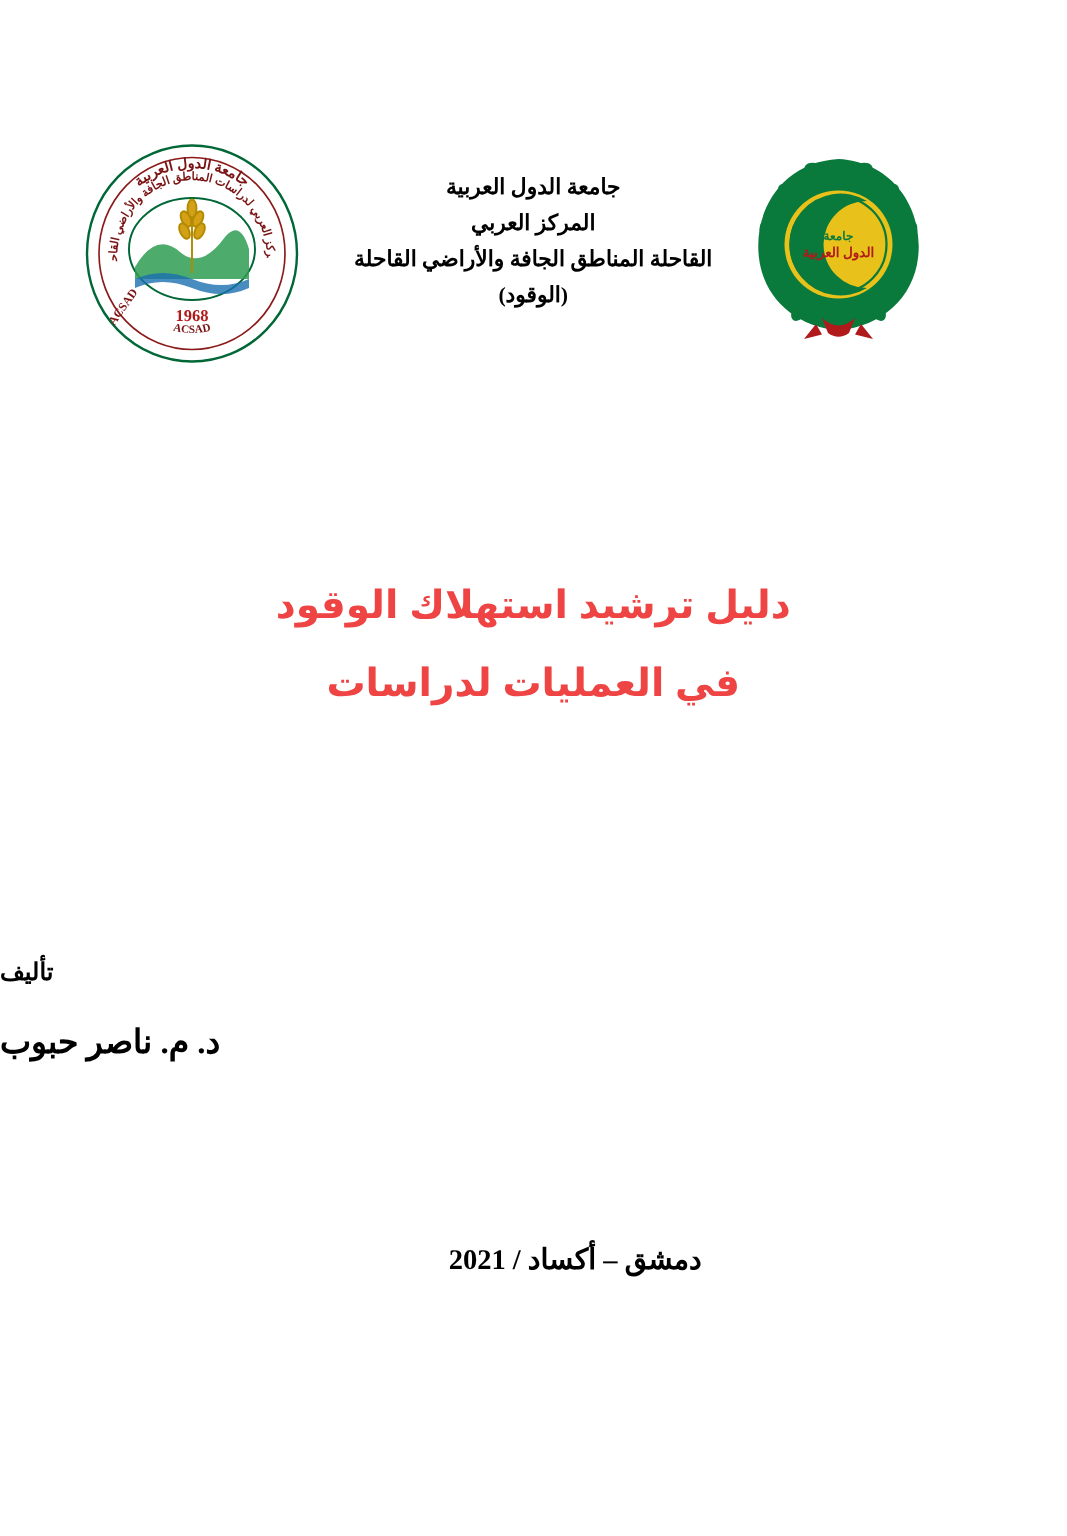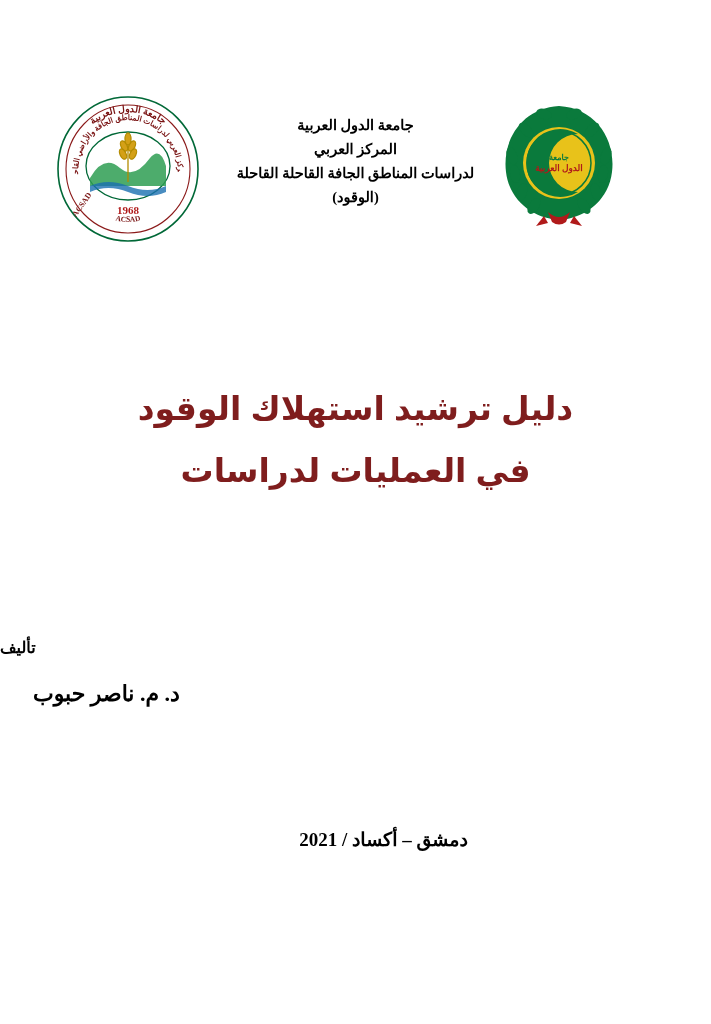--- a/index.html
+++ b/index.html
@@ -69,22 +69,22 @@
     position: absolute;
     top: 385px;
     left: 0;
     width: 711px;
     text-align: center;
     direction: rtl;
   }
   .title-line {
     font-family: "Liberation Sans", "DejaVu Sans", sans-serif;
     font-weight: bold;
-    font-size: 33px;
-    color: #7f1d1d;
+    font-size: 26px;
+    color: #ef4444;
     line-height: 1.45;
     letter-spacing: 0.5px;
   }
   .title-line.second {
     margin-top: 14px;
   }
 
   
   .author-block {
     position: absolute;
@@ -99,21 +99,20 @@
     font-weight: bold;
     font-size: 16px;
     color: #000;
   }
   .author-name {
     margin-top: 24px;
     font-family: "Liberation Serif", "DejaVu Serif", serif;
     font-weight: bold;
     font-size: 22px;
     color: #000;
-    margin-left: 33px;
   }
 
   
   .footer-block {
     position: absolute;
     top: 828px;
     left: 0;
     width: 711px;
     text-align: center;
     direction: rtl;
@@ -168,21 +167,21 @@
         </g>
 
         <text x="74" y="120" text-anchor="middle" font-family="'Liberation Serif',serif" font-size="11" font-weight="bold" fill="#b01a1a">1968</text>
         <text x="30" y="112" text-anchor="middle" font-family="'Liberation Serif',serif" font-size="8" font-weight="bold" fill="#7a1414" transform="rotate(-55 30 112)">ACSAD</text>
       </svg>
     </div>
 
     <div class="header-text">
       <div>جامعة الدول العربية</div>
       <div>المركز العربي</div>
-      <div>لدراسات المناطق الجافة القاحلة القاحلة</div>
+      <div>القاحلة المناطق الجافة والأراضي القاحلة</div>
       <div>(الوقود)</div>
     </div>
 
     <div class="logo-league">
       <svg viewBox="0 0 126 126" width="126" height="126" xmlns="http://www.w3.org/2000/svg">
 
         <g fill="#0a7a3c">
           <path d="M63 6 C 26 8, 6 40, 10 72 C 13 98, 34 118, 63 120 C 92 118, 113 98, 116 72 C 120 40, 100 8, 63 6 Z
                    M63 16 C 33 18, 17 44, 20 72 C 23 94, 40 110, 63 112 C 86 110, 103 94, 106 72 C 109 44, 93 18, 63 16 Z"></path>
         </g>

